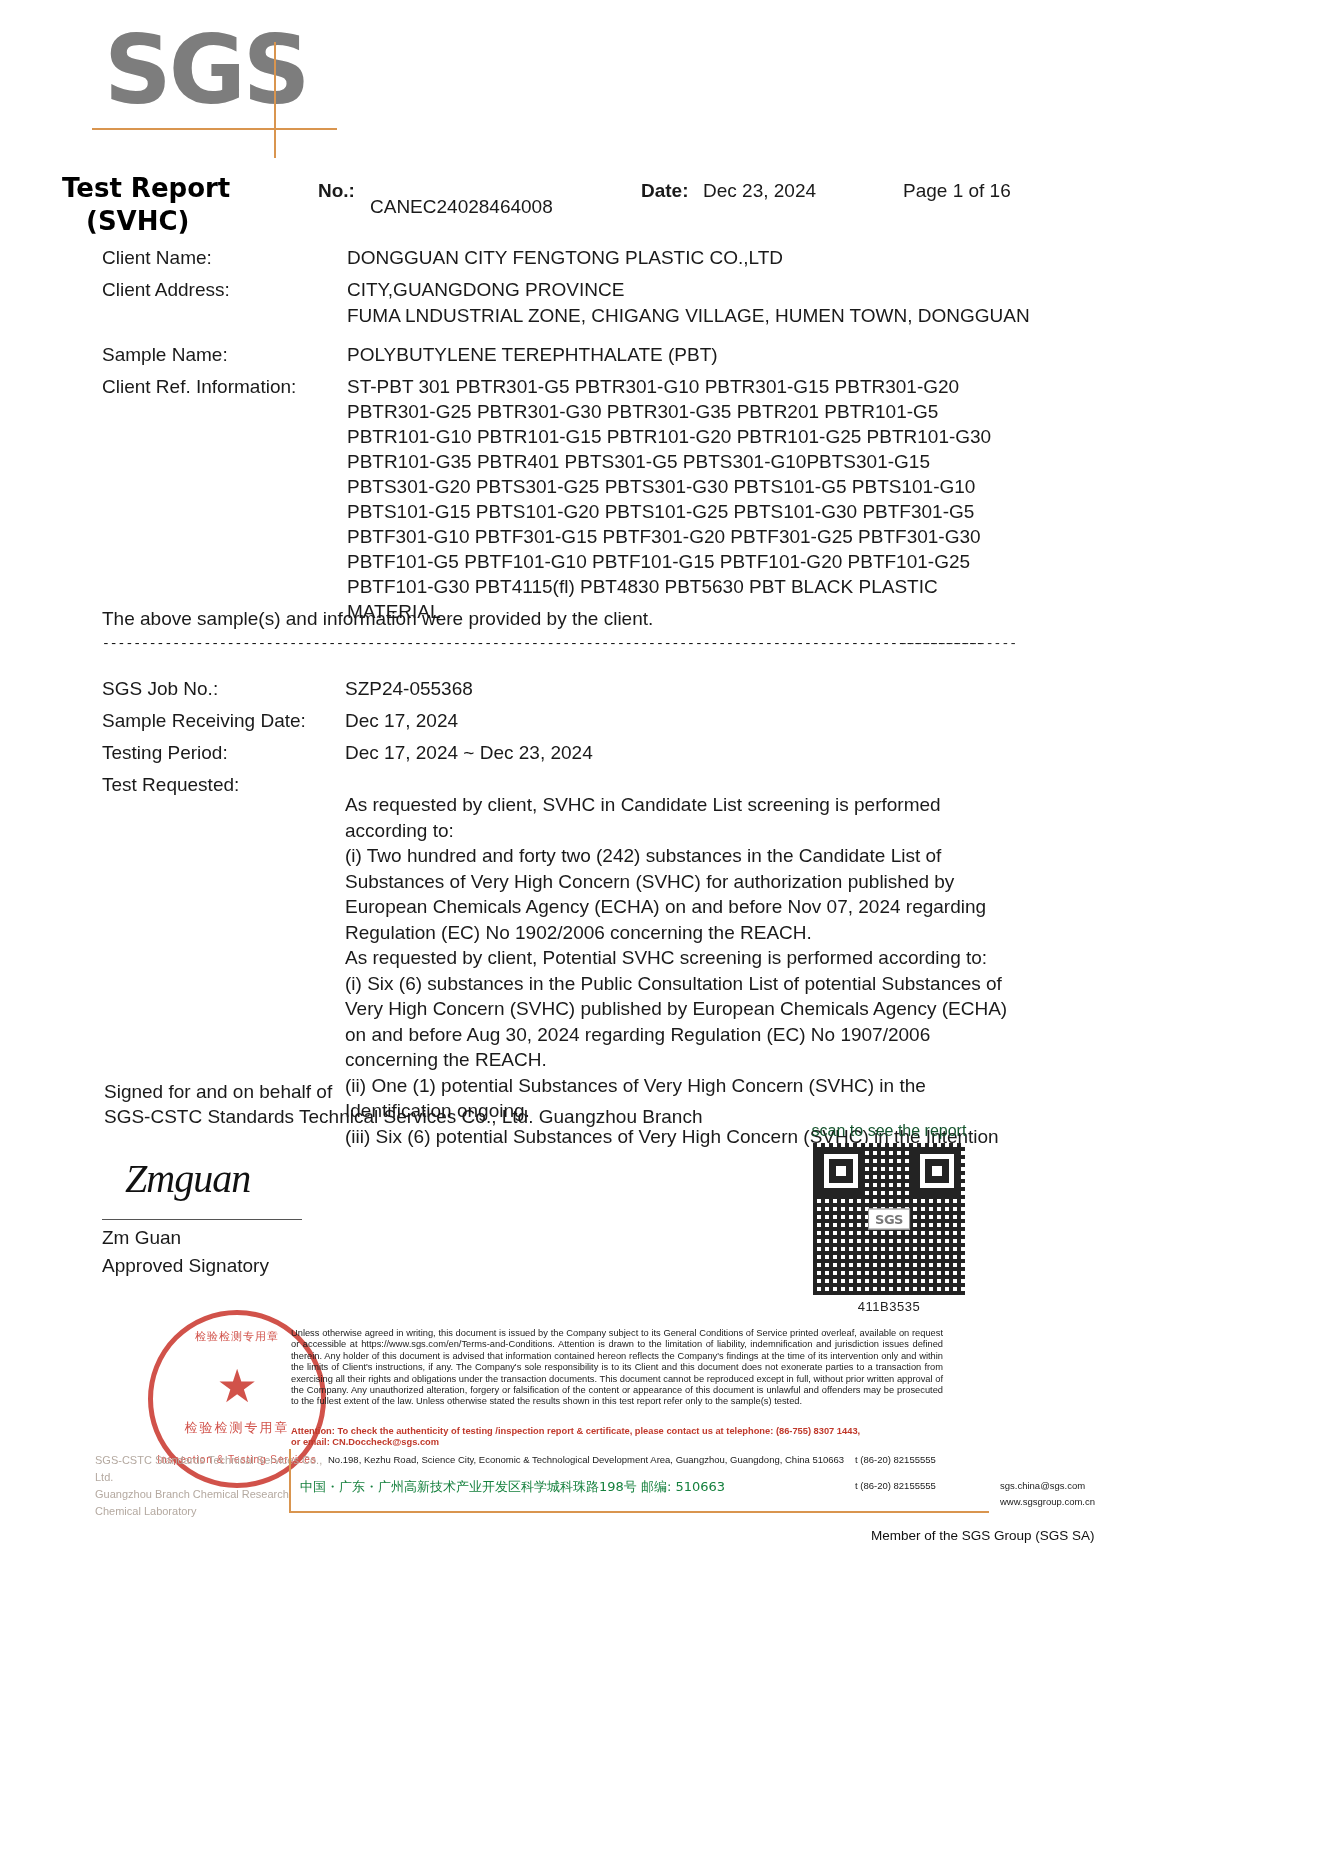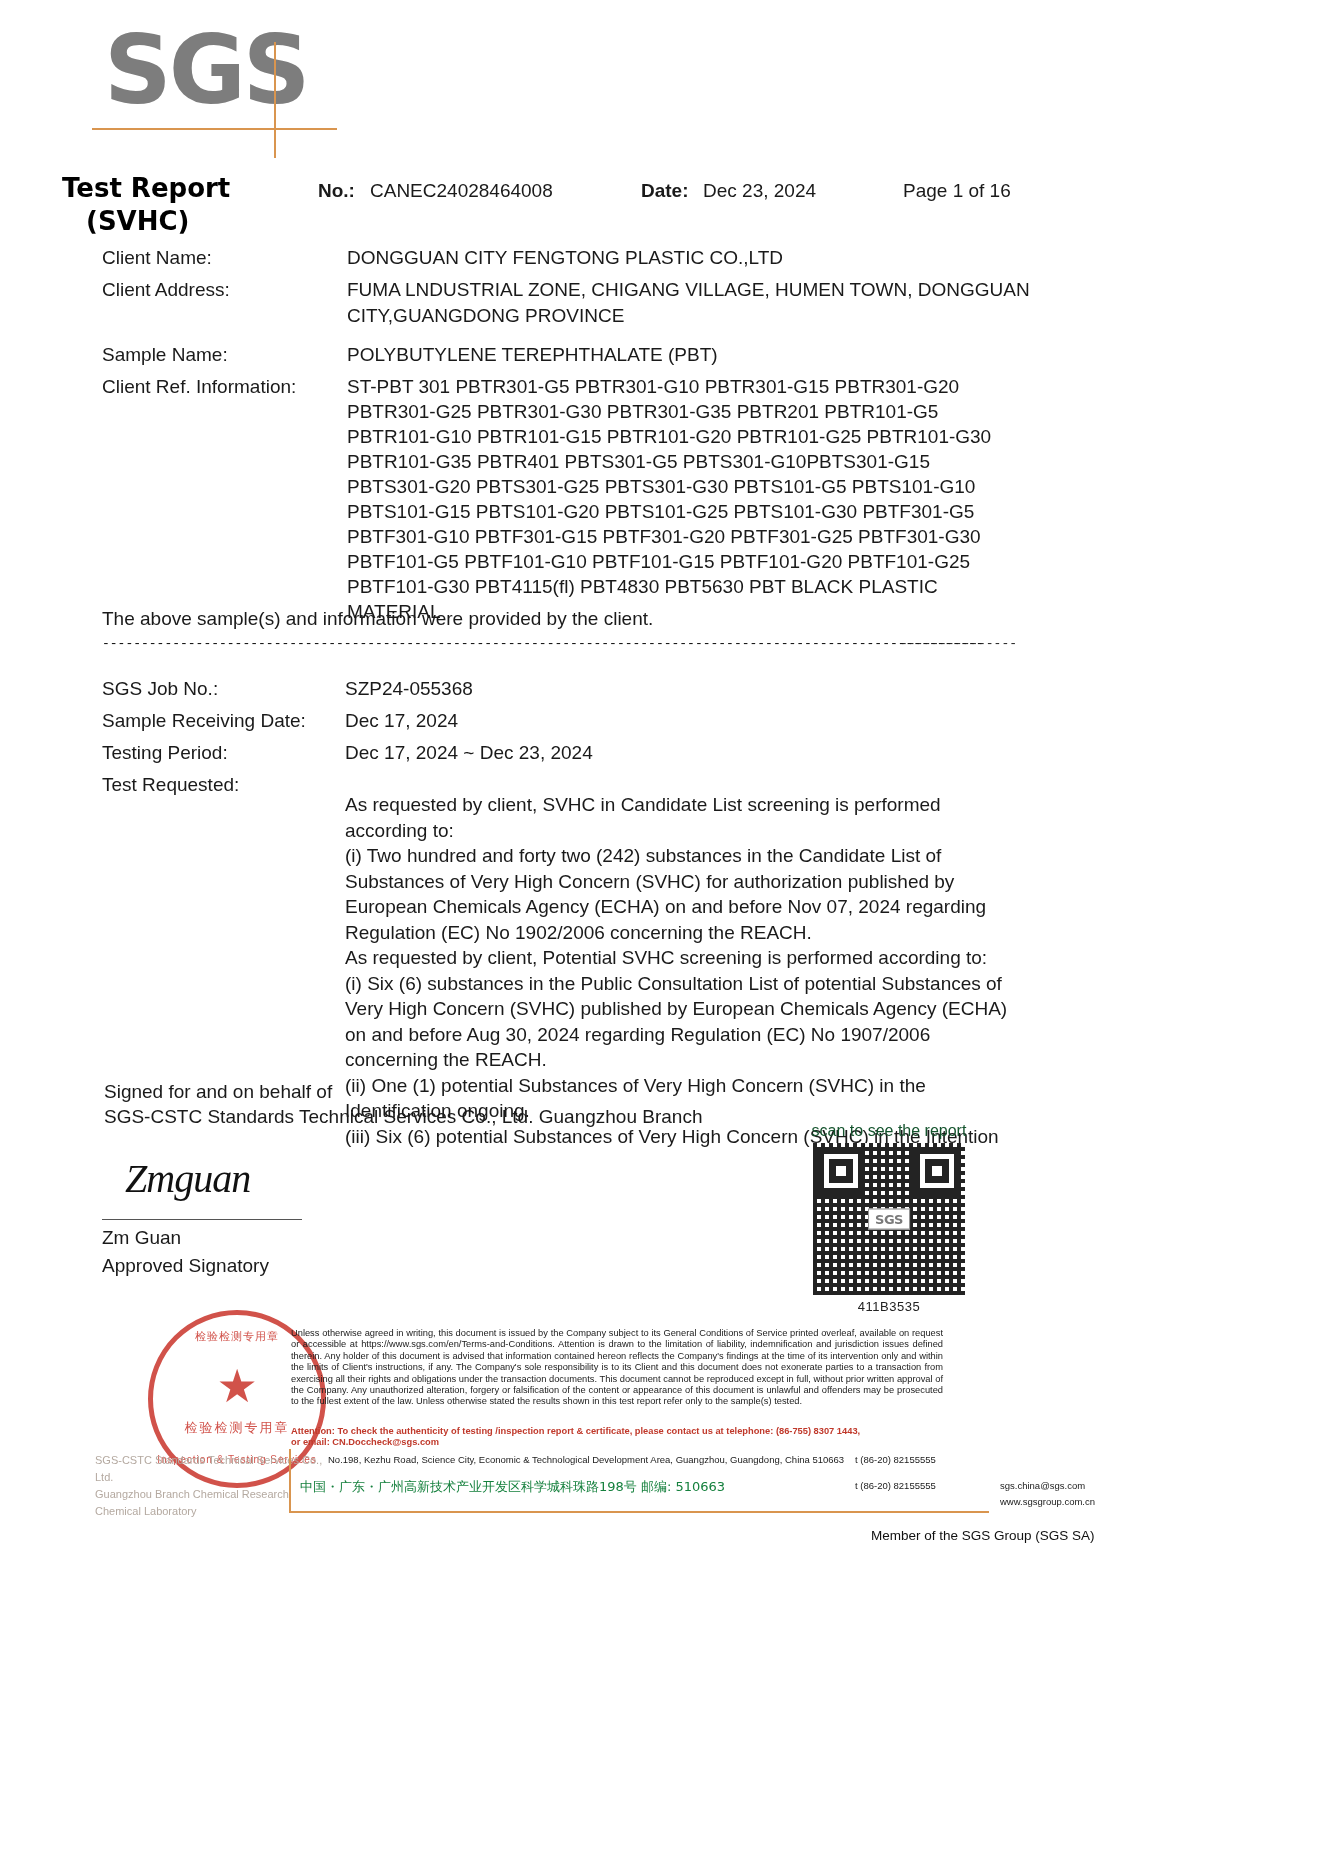--- a/index.html
+++ b/index.html
@@ -72,21 +72,21 @@
   .hdr-no-label {
     position: absolute;
     left: 318px;
     top: 180px;
     font-weight: bold;
     font-size: 19px;
   }
   .hdr-no-value {
     position: absolute;
     left: 370px;
-    top: 180px;
+    top: 196px;
     font-size: 19px;
   }
   .hdr-date-label {
     position: absolute;
     left: 641px;
     top: 180px;
     font-weight: bold;
     font-size: 19px;
   }
   .hdr-date-value {
@@ -426,22 +426,22 @@
   <div class="hdr-page">Page 1 of 16</div>
 
   <div class="field f-client-name">
     <span class="lbl">Client Name:</span>
     <span class="val">DONGGUAN CITY FENGTONG PLASTIC CO.,LTD</span>
   </div>
 
   <div class="field f-client-addr">
     <span class="lbl">Client Address:</span>
     <span class="val">
+      <span class="ln">CITY,GUANGDONG PROVINCE</span>
       <span class="ln">FUMA LNDUSTRIAL ZONE, CHIGANG VILLAGE, HUMEN TOWN, DONGGUAN</span>
-      <span class="ln">CITY,GUANGDONG PROVINCE</span>
     </span>
   </div>
 
   <div class="field f-sample-name">
     <span class="lbl">Sample Name:</span>
     <span class="val">POLYBUTYLENE  TEREPHTHALATE (PBT)</span>
   </div>
 
   <div class="field f-client-ref">
     <span class="lbl">Client Ref. Information:</span>

